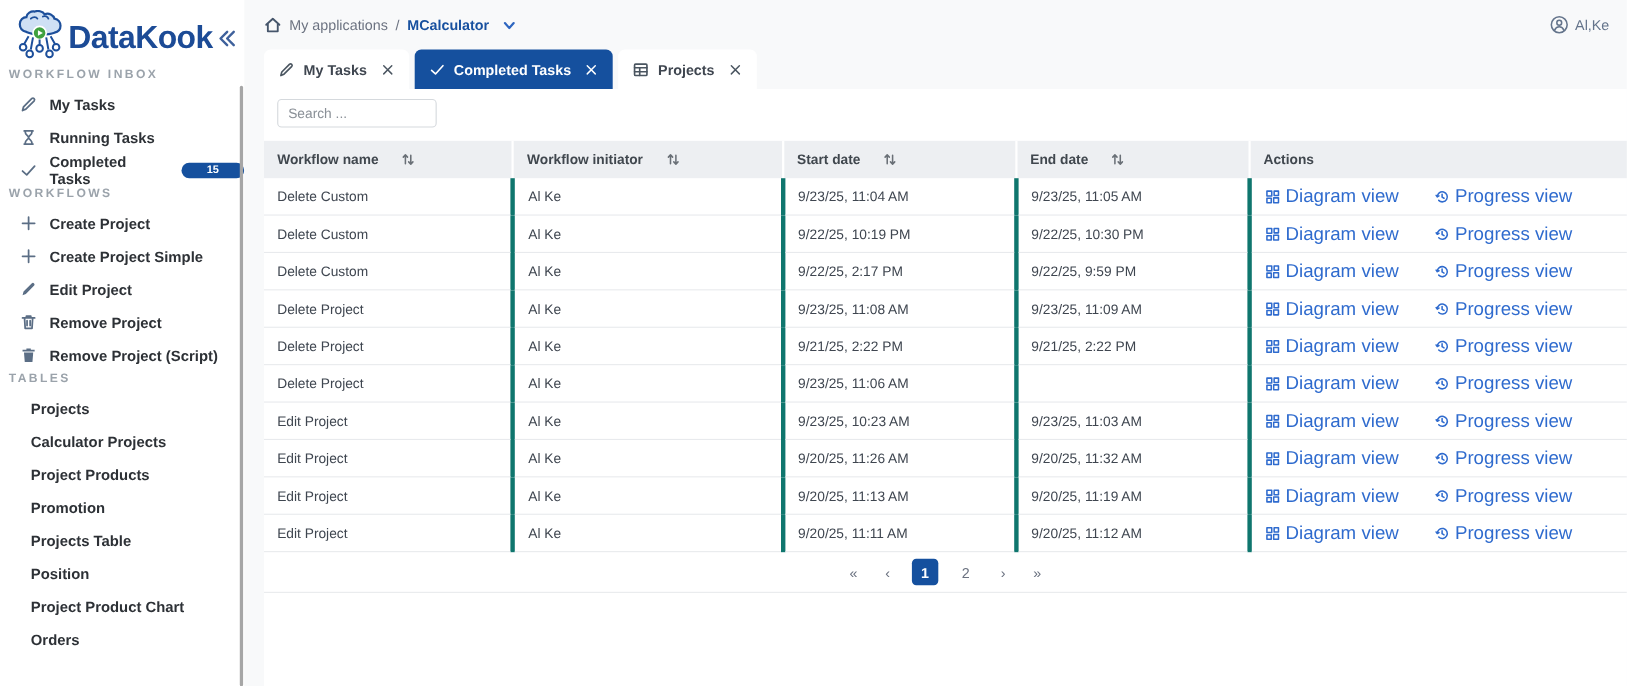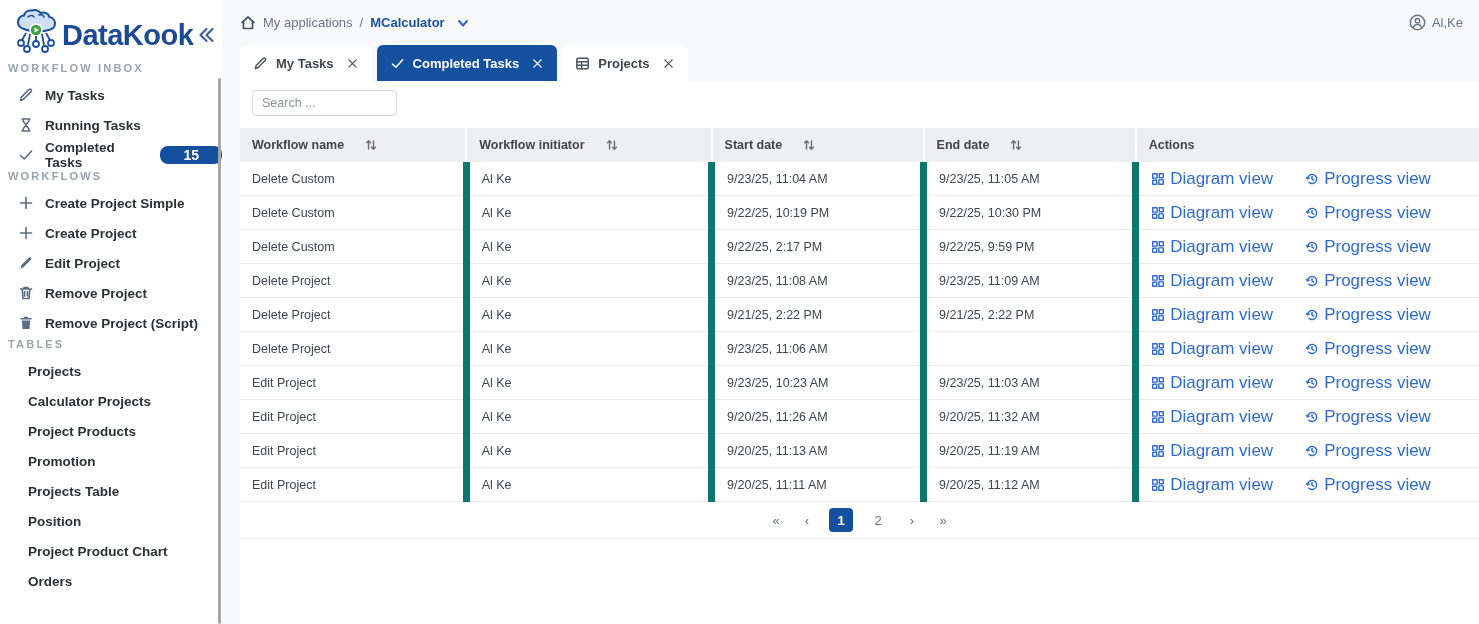--- a/index.html
+++ b/index.html
@@ -30,21 +30,21 @@
     font-size:11px; font-weight:700; color:#9ba3ab; letter-spacing:2.2px;
     padding:0 0 6px 8px; text-transform:uppercase;
   }
   .sb-item {
     height:30px; display:flex; align-items:center; gap:11px;
     padding-left:18px; font-size:13.5px; font-weight:700; color:#2d3136; cursor:pointer;
   }
   .sb-item .sb-icon { width:16px; height:16px; color:#5b6e85; flex-shrink:0; }
   .sb-item.no-icon { padding-left:28px; }
   .sb-badge {
-    background:#15509e; color:#fff; font-size:14px; font-weight:700;
+    background:#15509e; color:#fff; font-size:10px; font-weight:700;
     border-radius:8px; padding:2px 23px; line-height:1; margin-left:2px;
   }
 
   
   .main { flex:1; display:flex; flex-direction:column; background:#f8f9fa; padding-left:18px; min-width:0; }
   .topbar { height:45px; display:flex; align-items:center; flex-shrink:0; padding-right:16px; }
   .breadcrumb { display:flex; align-items:center; gap:7px; font-size:13px; }
   .bc-home { width:16px; height:16px; color:#46566b; cursor:pointer; }
   .bc-link { color:#6b7280; cursor:pointer; }
   .bc-sep { color:#6b7280; }
@@ -75,21 +75,21 @@
   table.wf-table { border-collapse:collapse; width:100%; margin-top:12px; table-layout:fixed; }
   .wf-table th {
     background:#edeff2; text-align:left; font-size:12.5px; font-weight:700; color:#40474e;
     height:34px; padding:0 0 0 12px; border-right:2px solid #ffffff;
   }
   .wf-table th:last-child { border-right:none; }
   .th-inner { display:flex; align-items:center; gap:20px; }
   .sort-icon { width:14px; height:14px; color:#6a7077; cursor:pointer; flex-shrink:0; }
   .wf-table td {
     height:33px; font-size:12.5px; color:#3f4650; padding:0 0 0 12px;
-    border-bottom:1px solid #e8eaed; border-right:7px solid #0f766e;
+    border-bottom:1px solid #e8eaed; border-right:4px solid #0f766e;
     white-space:nowrap; overflow:hidden;
   }
   .wf-table td:last-child { border-right:none; }
   .col-name{width:224px} .col-init{width:243px} .col-start{width:210px} .col-end{width:210px} .col-act{width:340px}
   .actions-cell { display:flex; align-items:center; gap:32px; height:33px; }
   .action-link { display:flex; align-items:center; gap:5px; color:#2f6bce; font-size:17px; cursor:pointer; text-decoration:none; }
   .action-link .act-icon { width:14px; height:14px; color:#2f6bce; }
 
   .pagination {
     height:37px; display:flex; align-items:center; justify-content:center; gap:13px;
@@ -157,29 +157,29 @@
         </div>
       </div>
       <div class="sb-section">
         <div class="sb-title">WORKFLOWS</div>
         <div class="sb-item">
           <span class="sb-icon">
             <svg viewBox="0 0 16 16" fill="none" stroke="currentColor" stroke-width="1.6" stroke-linecap="round" stroke-linejoin="round">
               <path d="M8 2.5v11M2.5 8h11"></path>
             </svg>
           </span>
-          <span>Create Project Simple</span>
+          <span>Create Project</span>
         </div>
         <div class="sb-item">
           <span class="sb-icon">
             <svg viewBox="0 0 16 16" fill="none" stroke="currentColor" stroke-width="1.6" stroke-linecap="round" stroke-linejoin="round">
               <path d="M8 2.5v11M2.5 8h11"></path>
             </svg>
           </span>
-          <span>Create Project</span>
+          <span>Create Project Simple</span>
         </div>
         <div class="sb-item">
           <span class="sb-icon">
             <svg viewBox="0 0 16 16" fill="currentColor">
               <path d="M2.5 13.5l.9-3.4 7.6-7.6a1.5 1.5 0 0 1 2.1 2.1l-7.6 7.6z"></path>
             </svg>
           </span>
           <span>Edit Project</span>
         </div>
         <div class="sb-item">

